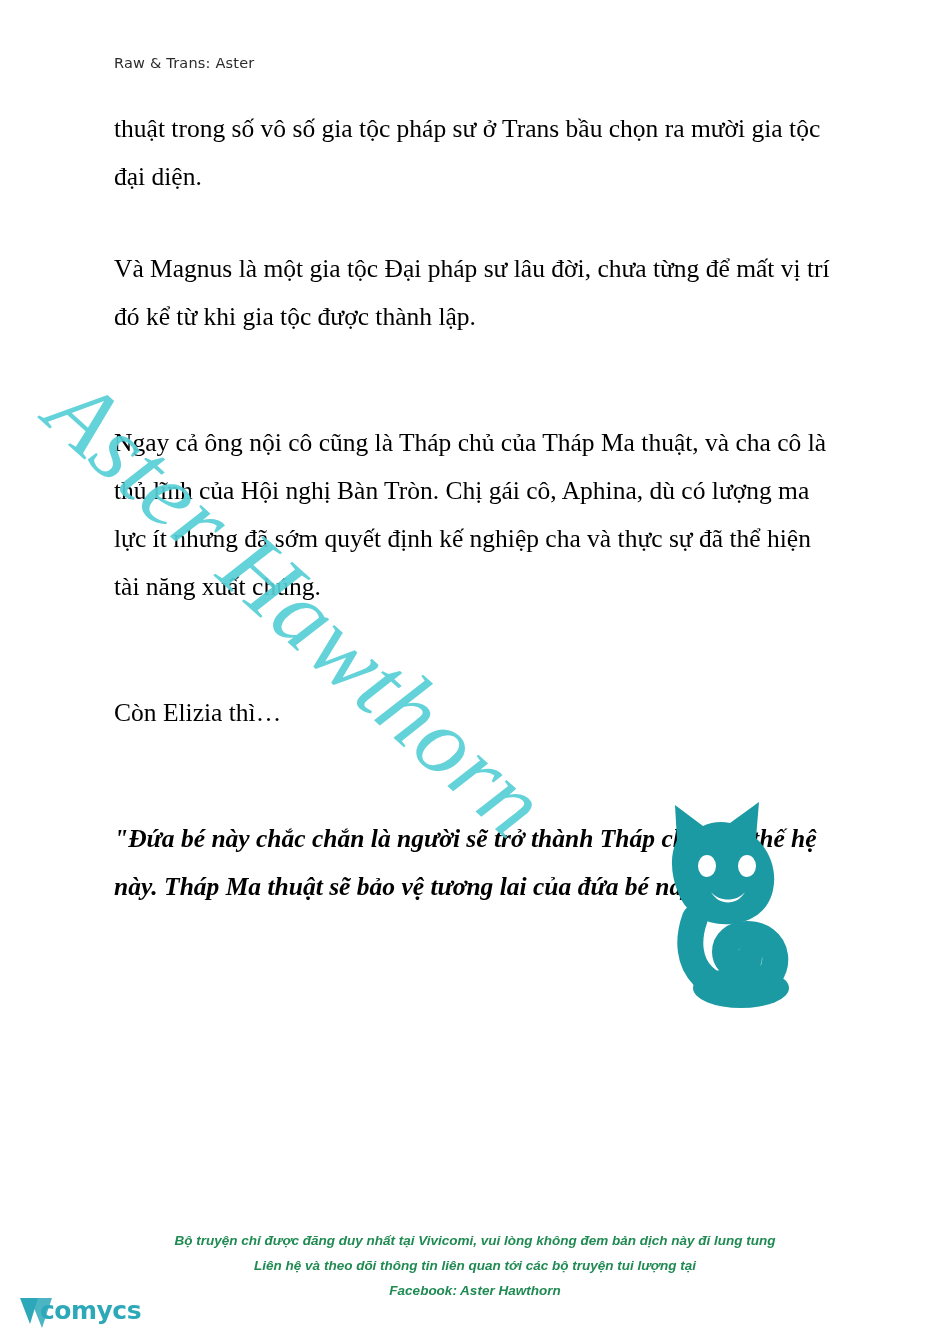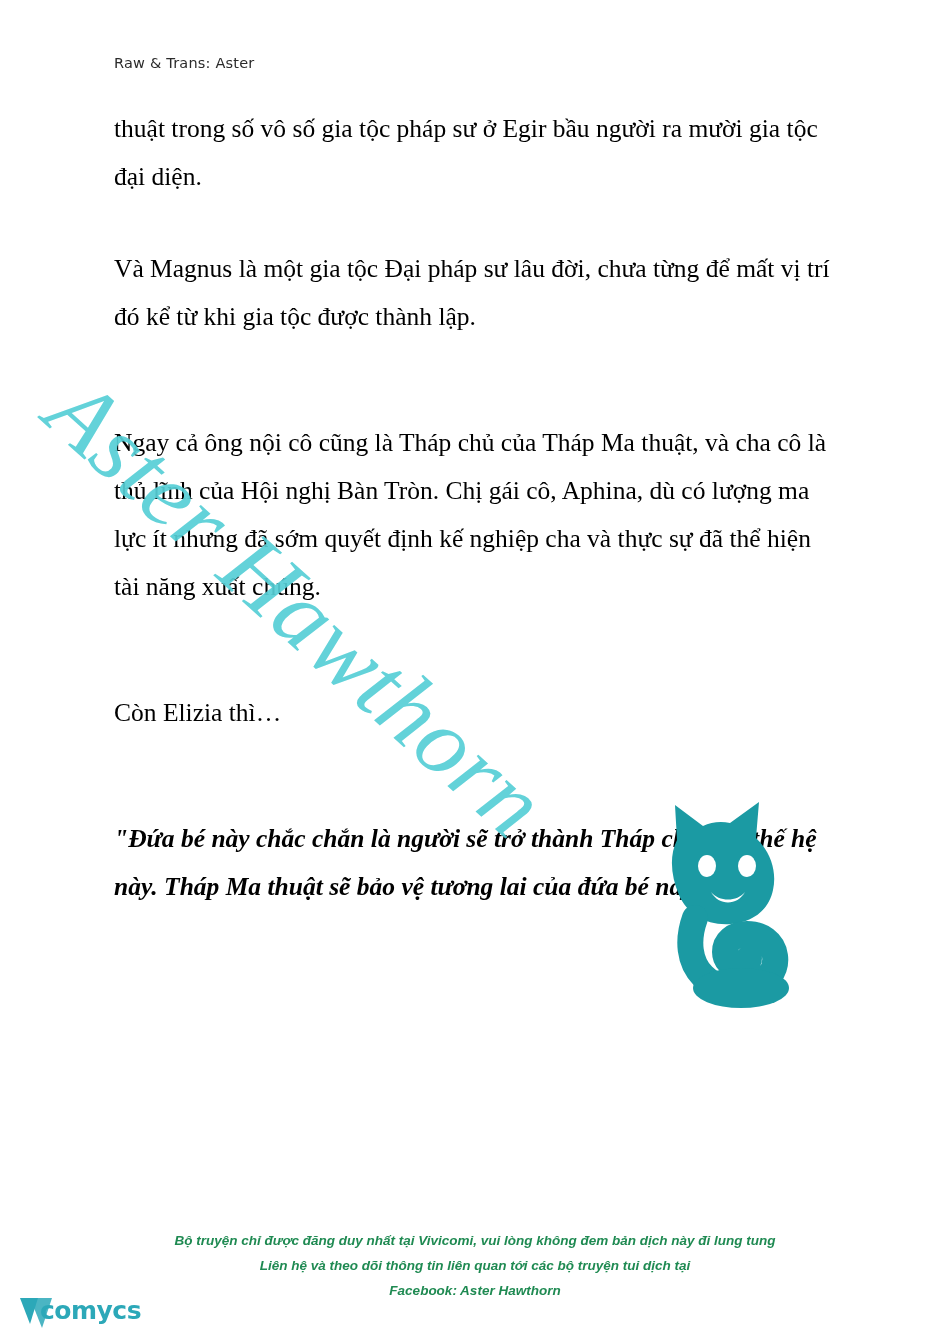--- a/index.html
+++ b/index.html
@@ -126,21 +126,21 @@
   }
 </style>
 </head>
 <body>
 
 <div class="page">
 
   <div class="header-note">Raw &amp; Trans: Aster</div>
 
   <div class="content">
-    <p class="para first">thuật trong số vô số gia tộc pháp sư ở Egir bầu người ra mười gia tộc đại diện.</p>
+    <p class="para first">thuật trong số vô số gia tộc pháp sư ở Trans bầu chọn ra mười gia tộc đại diện.</p>
     <p class="para gap-lg">Và Magnus là một gia tộc Đại pháp sư lâu đời, chưa từng để mất vị trí đó kể từ khi gia tộc được thành lập.</p>
     <p class="para gap-lg">Ngay cả ông nội cô cũng là Tháp chủ của Tháp Ma thuật, và cha cô là thủ lĩnh của Hội nghị Bàn Tròn. Chị gái cô, Aphina, dù có lượng ma lực ít nhưng đã sớm quyết định kế nghiệp cha và thực sự đã thể hiện tài năng xuất chúng.</p>
     <p class="para gap-lg">Còn Elizia thì…</p>
     <p class="para quote gap-lg">"Đứa bé này chắc chắn là người sẽ trở thành Tháp chủ của thế hệ này. Tháp Ma thuật sẽ bảo vệ tương lai của đứa bé này!"</p>
   </div>
 
   <div class="watermark">
     <div class="watermark-text">Aster Hawthorn</div>
   </div>
 
@@ -154,21 +154,21 @@
       <g fill="#ffffff">
         <ellipse cx="52" cy="66" rx="9" ry="11"></ellipse>
         <ellipse cx="92" cy="66" rx="9" ry="11"></ellipse>
         <path d="M56 92 C64 102 82 102 90 92 C82 106 64 106 56 92 Z"></path>
       </g>
     </svg>
   </div>
 
   <div class="footer">
     <div>Bộ truyện chỉ được đăng duy nhất tại Vivicomi, vui lòng không đem bản dịch này đi lung tung</div>
-    <div>Liên hệ và theo dõi thông tin liên quan tới các bộ truyện tui dịch tại</div>
+    <div>Liên hệ và theo dõi thông tin liên quan tới các bộ truyện tui lượng tại</div>
     <div>Facebook: Aster Hawthorn</div>
   </div>
 
   <div class="logo">
     <svg viewBox="0 0 40 40" width="40" height="40" xmlns="http://www.w3.org/2000/svg">
       <path d="M2 4 L20 4 L12 30 L2 4 Z" fill="#2ca8b8"></path>
       <path d="M16 4 L34 4 L24 34 L16 14 Z" fill="#2ca8b8" opacity="0.85"></path>
     </svg>
     <span class="logo-text">comycs</span>
   </div>

